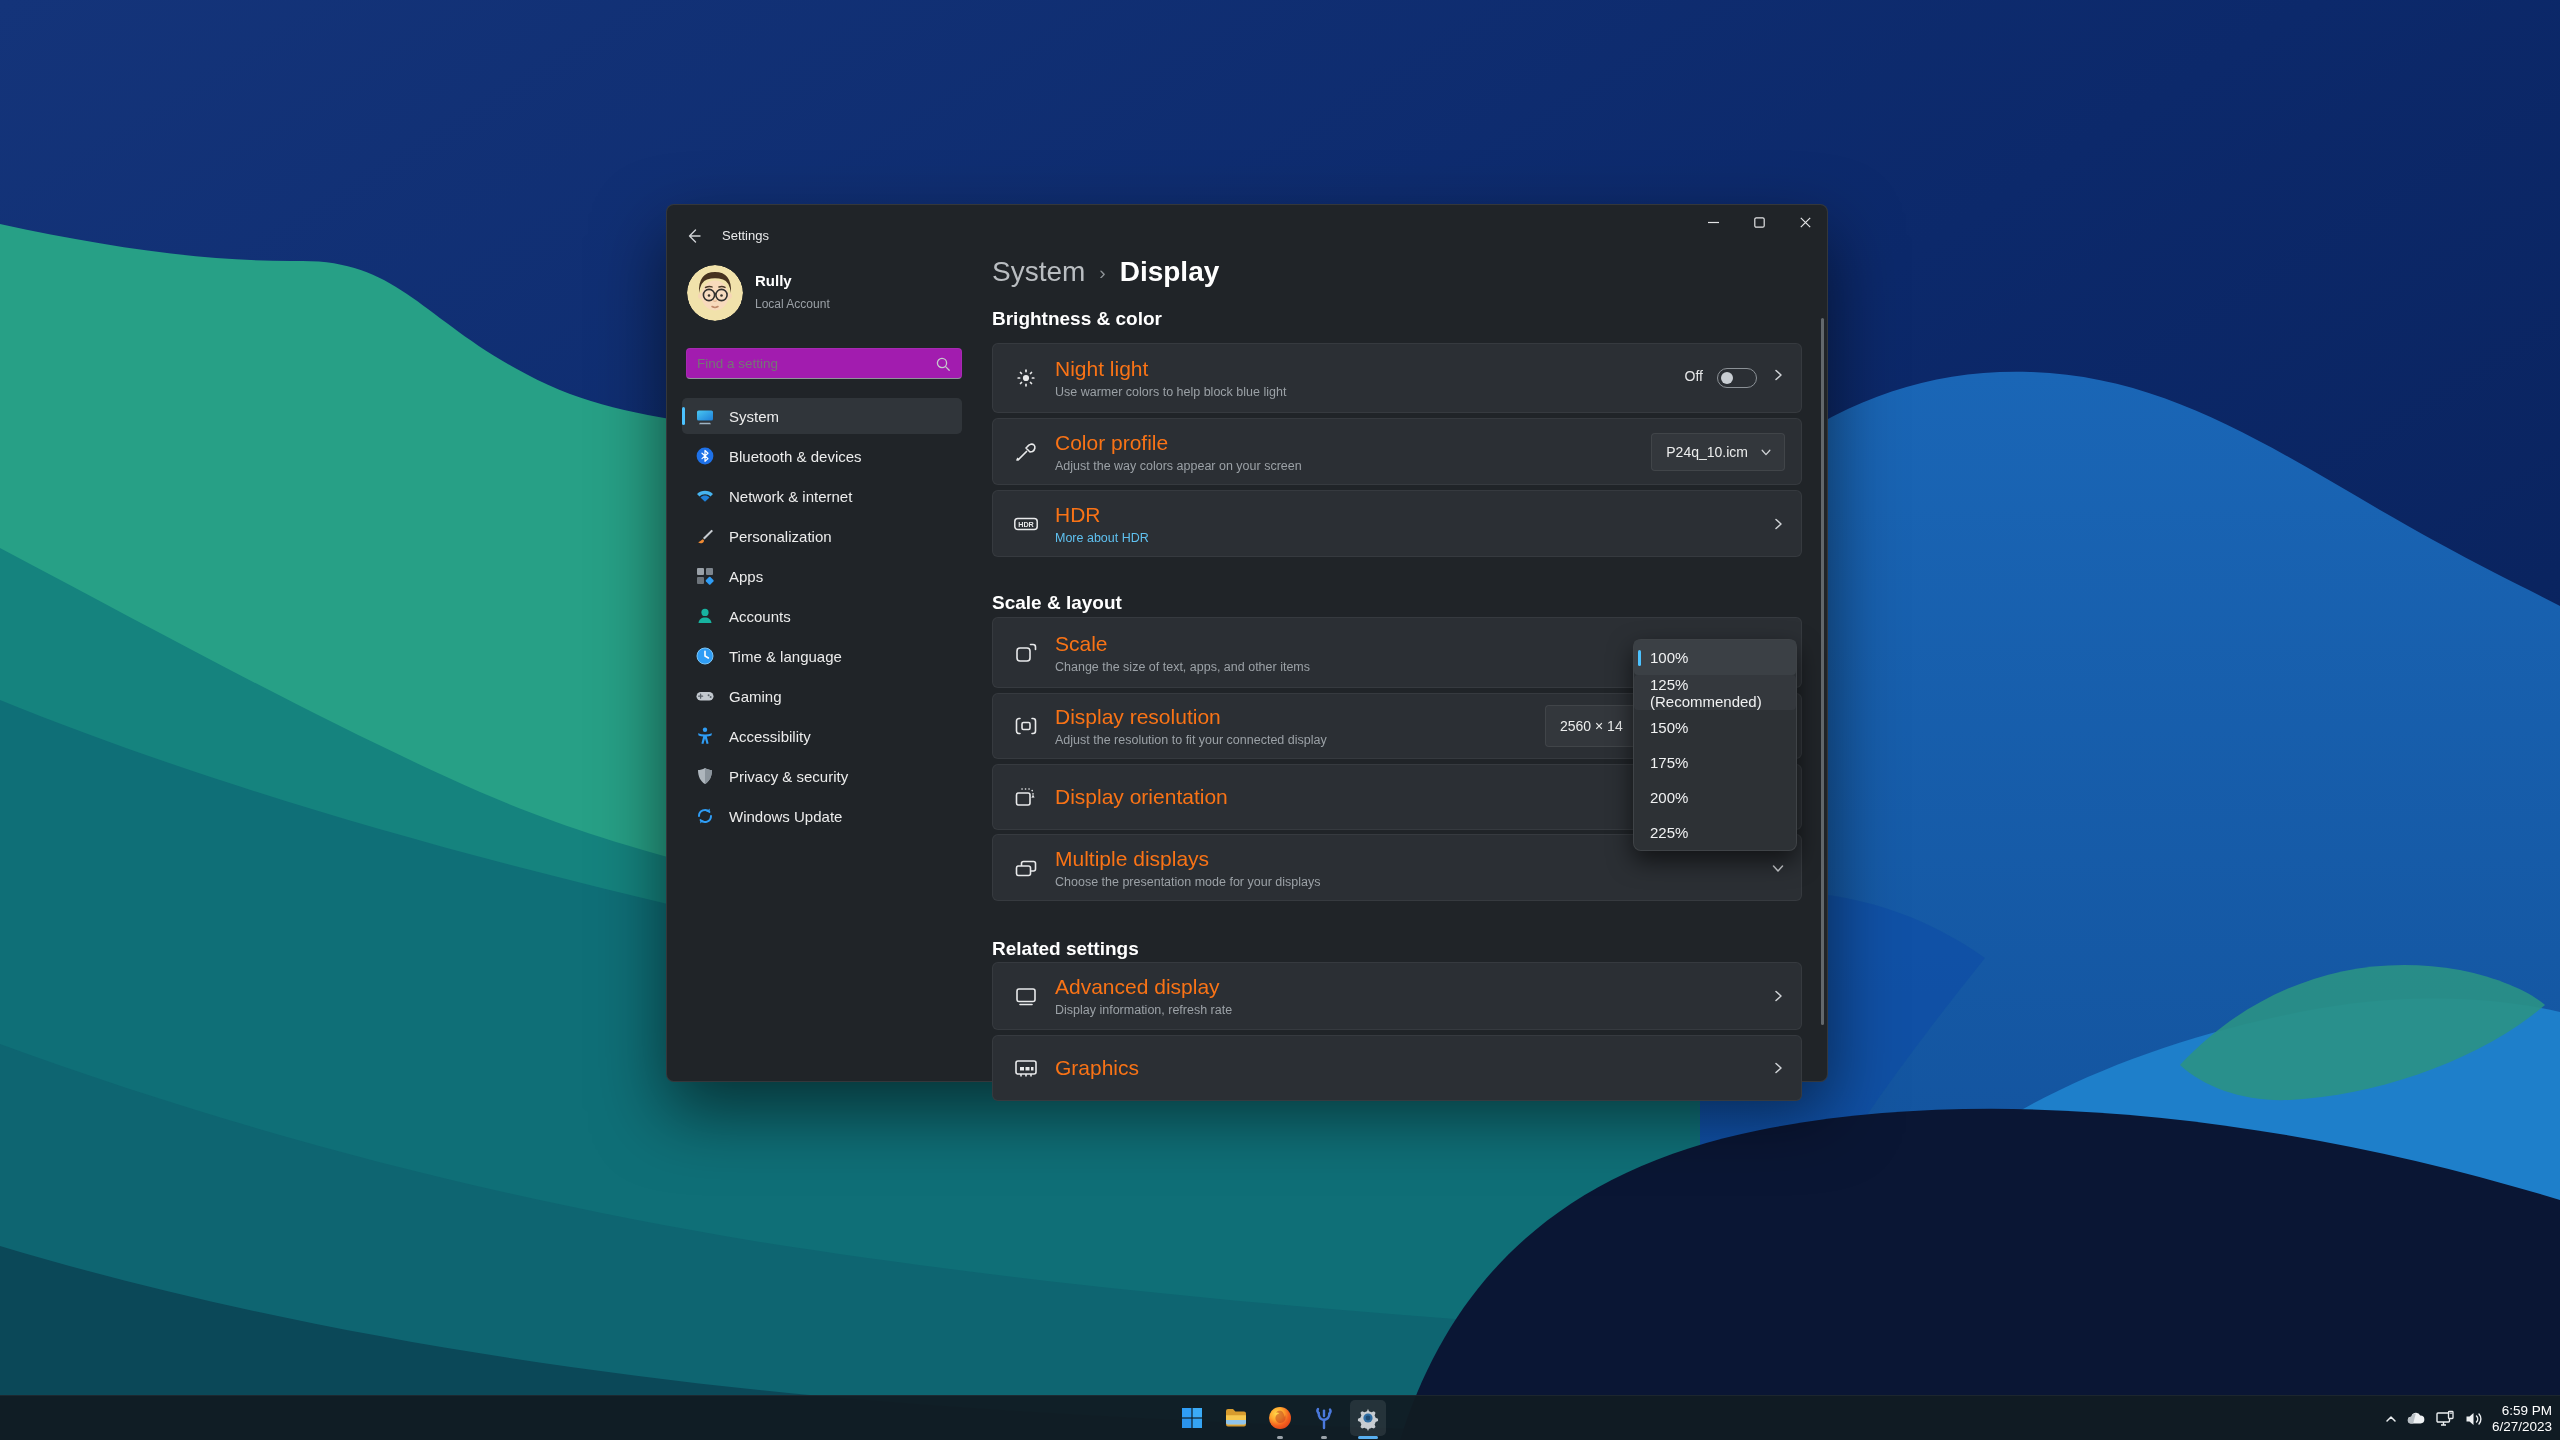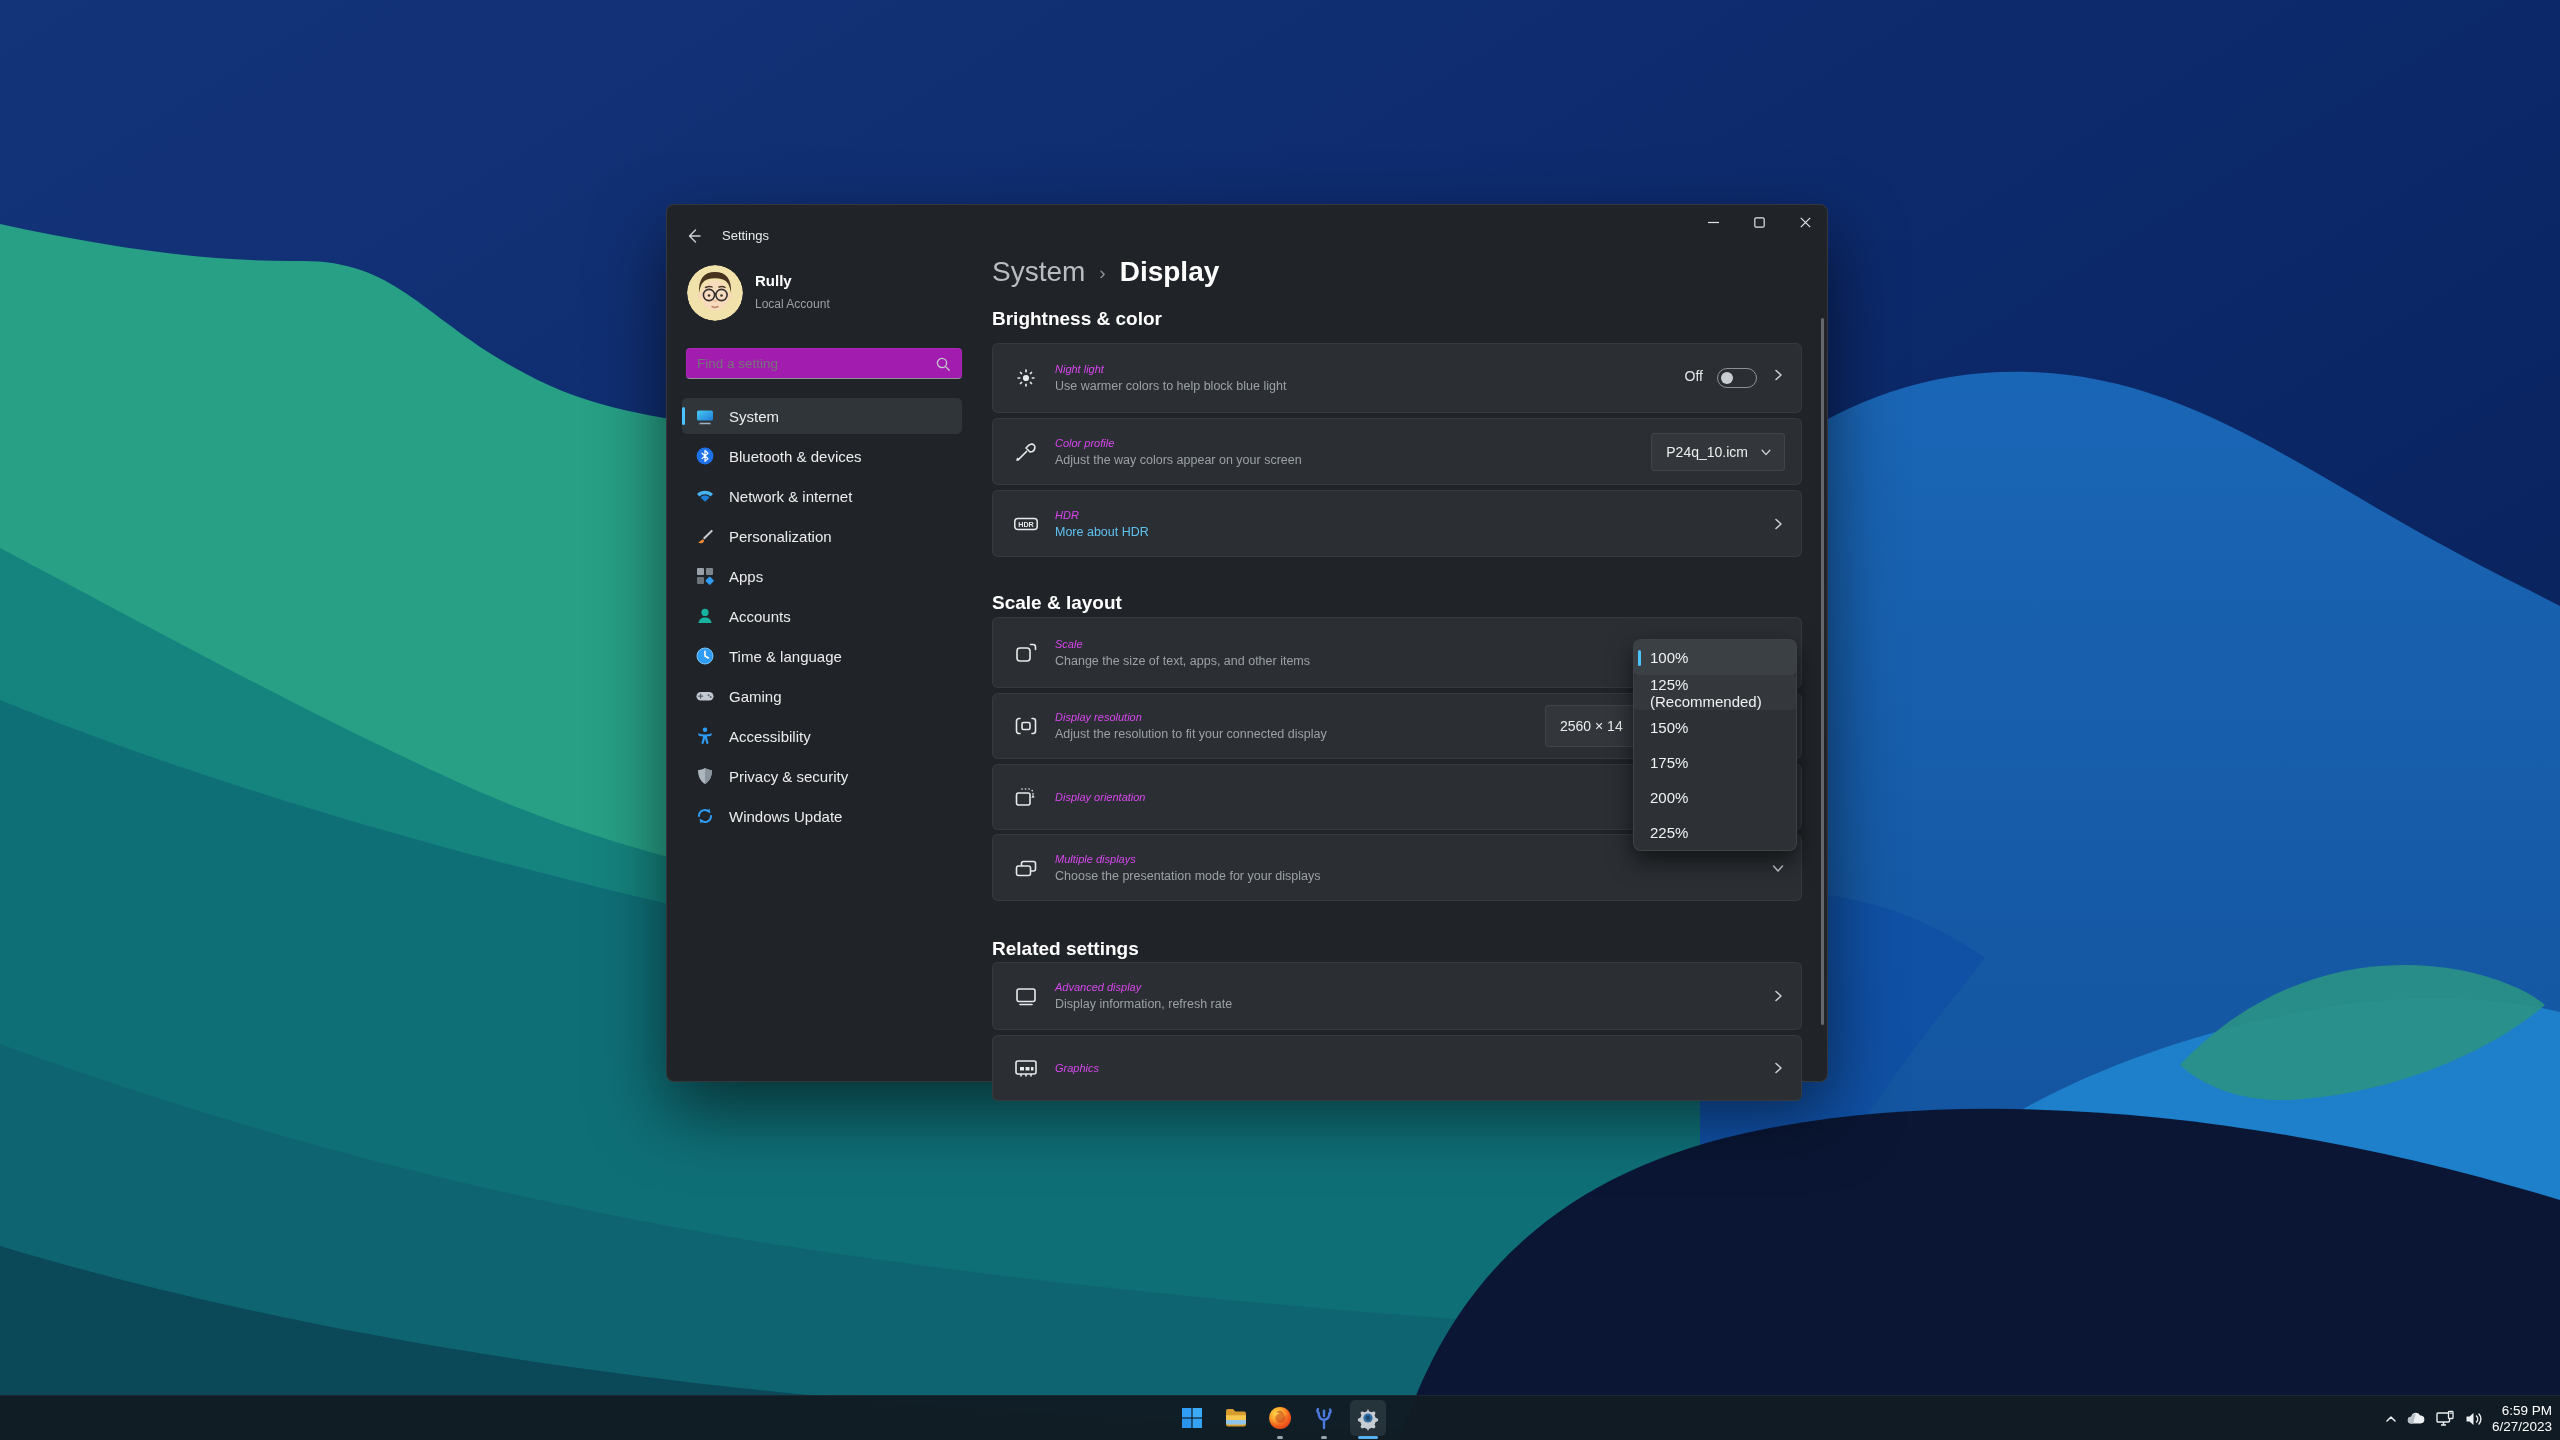--- a/index.html
+++ b/index.html
@@ -38,21 +38,21 @@
   
   .breadcrumb { position:absolute; left:992px; top:256px; font-size:28px; color:#b9bdc1; display:flex; align-items:baseline; }
   .breadcrumb .sep { font-size:19px; color:#8f9498; margin:0 14px; transform:translateY(-2px); }
   .breadcrumb .current { color:#ffffff; font-weight:bold; }
   .sec-head { position:absolute; left:992px; width:600px; font-size:19px; font-weight:bold; color:#fff; }
   .card { position:absolute; left:992px; width:810px; background:#2b2f34;
           border:1px solid rgba(255,255,255,.055); border-radius:6px;
           display:flex; align-items:center; padding:0 16px 0 20px; }
   .card .ico { width:26px; height:26px; margin-right:16px; flex:none; color:#e8e9ea; }
   .card .txt { flex:1; min-width:0; }
-  .card .t { font-size:11px; color:#d946ef;font-style:italic; }
+  .card .t { font-size:21px; color:#f97316; }
   .card .s { font-size:12.5px; color:#9ba1a6; margin-top:4px; }
   .card .s.link { color:#5fc1f0; }
   .card .right { display:flex; align-items:flex-start; gap:14px; flex:none; }
   .chev { width:14px; height:14px; color:#cfd2d5; flex:none; }
   .toggle { width:40px; height:20px; border:1px solid #8b9196; border-radius:10px; position:relative; background:transparent; }
   .toggle .knob { position:absolute; left:3px; top:3px; width:12px; height:12px; border-radius:50%; background:#c9ced3; }
   .off-label { font-size:14px; color:#e6e7e8; }
   .combo { height:38px; background:#33373c; border:1px solid rgba(255,255,255,.07); border-radius:4px;
            display:flex; align-items:center; padding:0 12px 0 14px; color:#eceded; font-size:14px; gap:12px; }
   .combo.res { width:240px; height:42px; }

